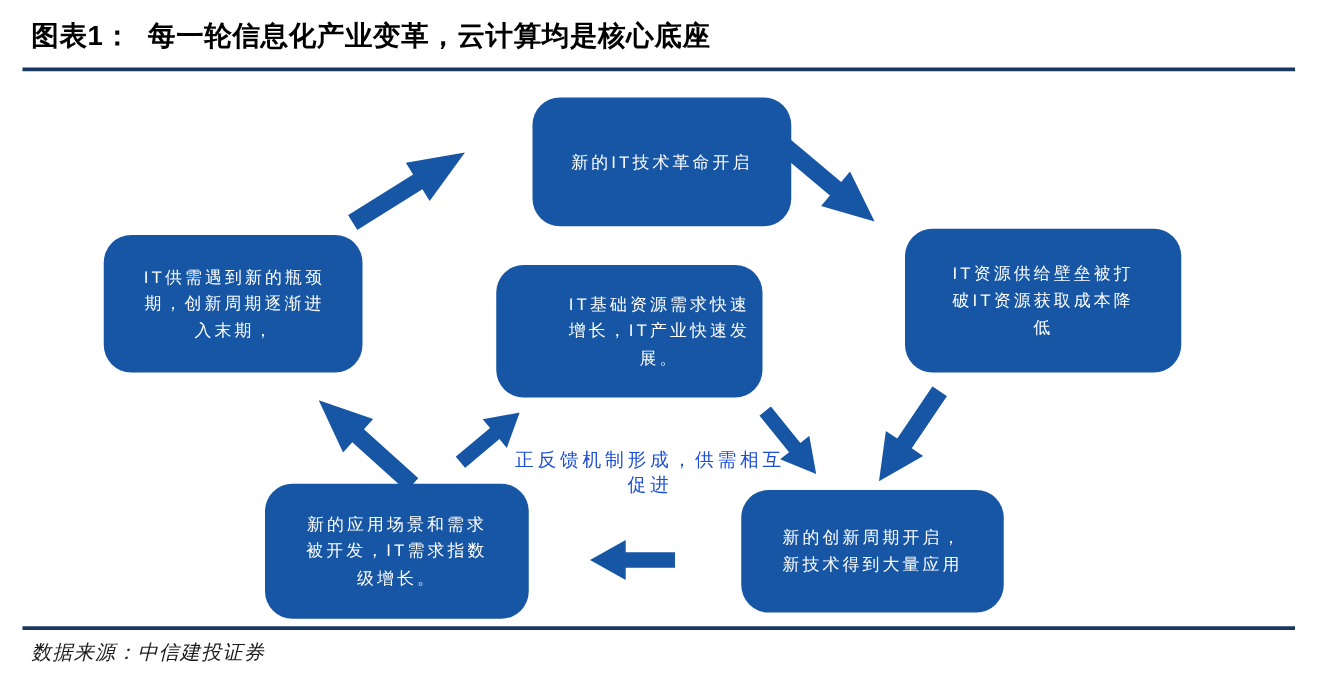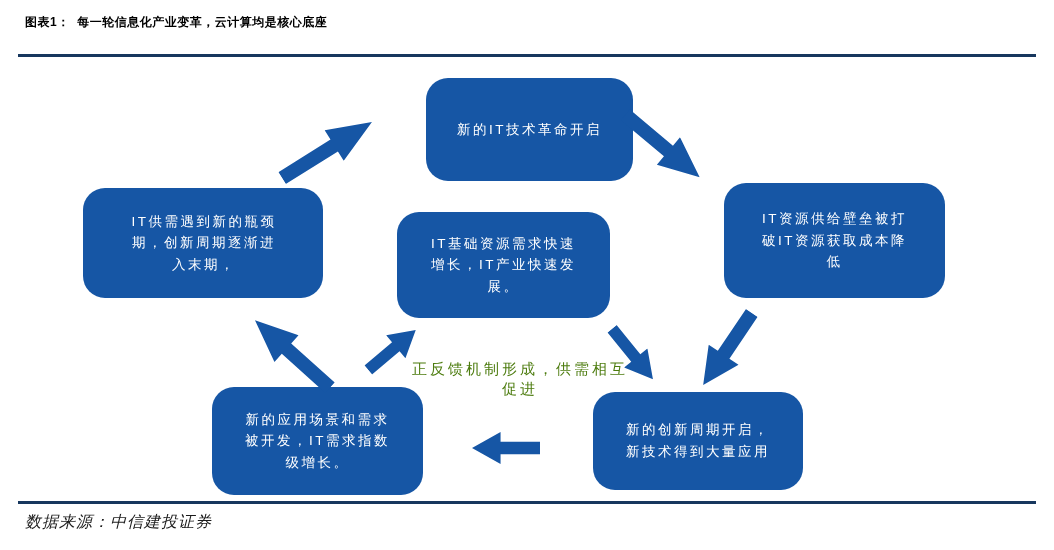--- a/index.html
+++ b/index.html
@@ -10,46 +10,46 @@
     --bg:#FFFFFF;
   }
   html,body{margin:0;padding:0;background:var(--bg);}
   .page{
     position:relative;width:1054px;height:550px;overflow:hidden;
     background:var(--bg);
     font-family:"Liberation Sans","DejaVu Sans",sans-serif;
   }
   .title{
     position:absolute;left:25px;top:14px;
-    font-size:12px;font-weight:bold;color:var(--title-color);
+    font-size:22px;font-weight:bold;color:var(--title-color);
     letter-spacing:.5px;white-space:pre;
   }
   .rule{position:absolute;left:18px;width:1018px;height:3px;background:var(--divider);}
   .rule-top{top:54px;}
   .rule-bottom{top:501px;}
   .box{
     position:absolute;background:var(--node-blue);color:#fff;
     border-radius:22px;display:flex;align-items:center;justify-content:center;
     text-align:center;box-sizing:border-box;padding:4px 10px;
   }
   .box-text{
     font-size:13.5px;letter-spacing:2.5px;line-height:1.6;
     white-space:pre-line;
   }
   .box-top{left:398px;top:78px;width:207px;height:103px;margin-left:28px;}
   .box-right{left:724px;top:183px;width:221px;height:115px;}
-  .box-left{left:83px;top:188px;width:240px;height:110px;padding-left:12px;}
-  .box-center{left:397px;top:212px;width:213px;height:106px;}
+  .box-left{left:83px;top:188px;width:207px;height:110px;padding-left:12px;}
+  .box-center{left:397px;top:212px;width:213px;height:106px;justify-content:flex-end;}
   .box-bottom-right{left:593px;top:392px;width:210px;height:98px;}
   .box-bottom-left{left:212px;top:387px;width:211px;height:108px;}
   .arrow{position:absolute;color:var(--arrow-blue);}
   .arrow svg{display:block;width:100%;height:100%;}
   .note{
     position:absolute;left:392px;top:359px;width:256px;
-    font-size:15px;letter-spacing:3px;line-height:1.35;color:#4d7c0f;
+    font-size:15px;letter-spacing:3px;line-height:1.35;color:#1d4ed8;
     text-align:center;white-space:pre-line;
   }
   .source{
     position:absolute;left:25px;top:512px;
     font-family:Liberation Serif, serif;
     font-style:italic;font-size:16px;color:#1a1a1a;letter-spacing:1px;
   }
 </style>
 </head>
 <body>

